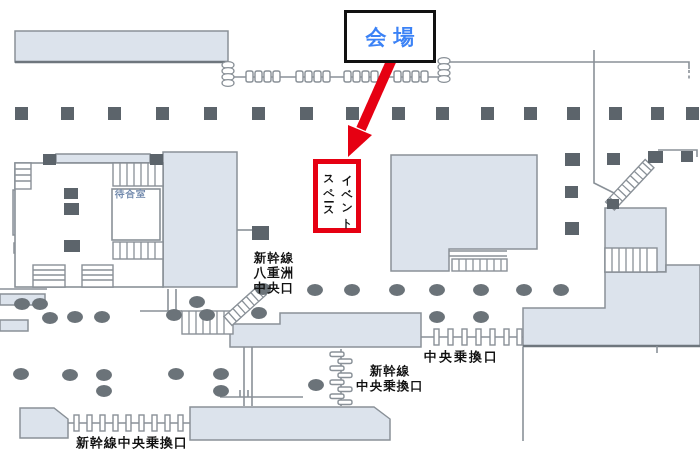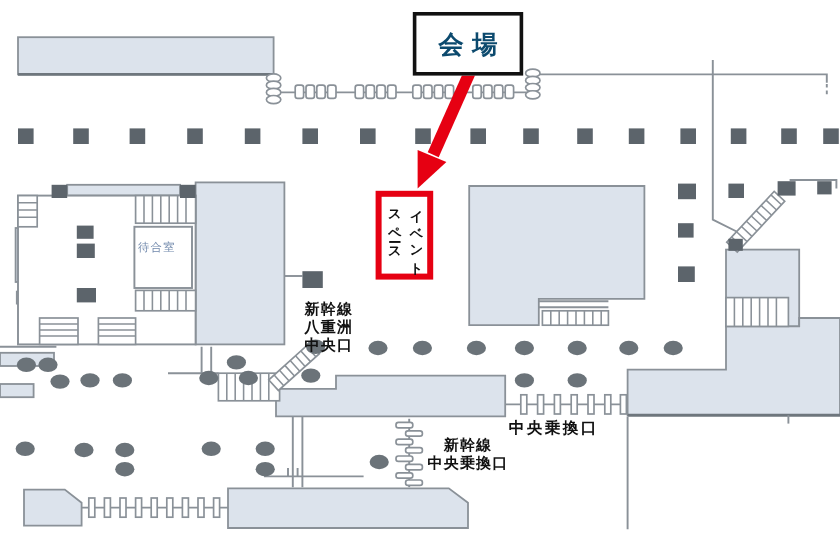--- a/index.html
+++ b/index.html
@@ -25,27 +25,27 @@
   .rpillar{fill:var(--pillar-round);}
   .gate{fill:#ffffff;stroke:var(--outline);stroke-width:1.4;}
   .ladderbox{fill:#ffffff;stroke:var(--outline);stroke-width:1.4;}
   .rung{stroke:var(--outline);stroke-width:1.3;fill:none;}
   .redshape{fill:var(--accent-red);}
   .redline{stroke:var(--accent-red);}
   .maplabel{position:absolute;color:var(--label-text);font-weight:bold;white-space:pre-line;}
   .lbl-s{font-size:12.5px;line-height:1.2;}
   #venue-callout{position:absolute;left:344px;top:10px;width:86px;height:47px;
     background:#ffffff;border:3.5px solid #111111;display:flex;align-items:center;justify-content:center;}
-  #venue-callout .t{font-size:21px;font-weight:bold;letter-spacing:7px;text-indent:7px;color:#0c4a6e;}
+  #venue-callout .t{font-size:21px;font-weight:bold;letter-spacing:7px;text-indent:7px;color:#3b82f6;}
   #event-space-box{position:absolute;left:313px;top:159px;width:48px;height:74px;
     background:#ffffff;border:5px solid var(--accent-red);box-sizing:border-box;
     display:flex;align-items:center;justify-content:center;}
   #event-space-box .t{writing-mode:vertical-rl;white-space:pre-line;font-size:11px;font-weight:bold;
     letter-spacing:2px;line-height:1.65;color:#111;}
-  #waiting-room-label{position:absolute;left:115px;top:200px;font-size:9.5px;font-weight:normal;
+  #waiting-room-label{position:absolute;left:115px;top:188px;font-size:9.5px;font-weight:bold;
     letter-spacing:1px;color:var(--waiting-text);text-align:right;}
 </style>
 </head>
 <body>
 
 <div id="stage">
 
   <svg id="basemap" width="700" height="452" viewBox="0 0 700 452">
 
     <g>
@@ -291,15 +291,16 @@
 
   <div class="maplabel lbl-s" style="left:246px;top:250px;width:56px;text-align:center;letter-spacing:1px;">新幹線
 八重洲
 中央口</div>
 
   <div class="maplabel" style="left:424px;top:348px;font-size:13px;letter-spacing:2px;">中央乗換口</div>
 
   <div class="maplabel lbl-s" style="left:350px;top:363px;width:80px;text-align:center;letter-spacing:1px;">新幹線
 中央乗換口</div>
 
+  <div class="maplabel" style="left:76px;top:434px;font-size:13px;letter-spacing:1px;">新幹線中央乗換口</div>
 
   <div id="waiting-room-label" class="maplabel">待合室</div>
 </div>
 
 </body></html>

